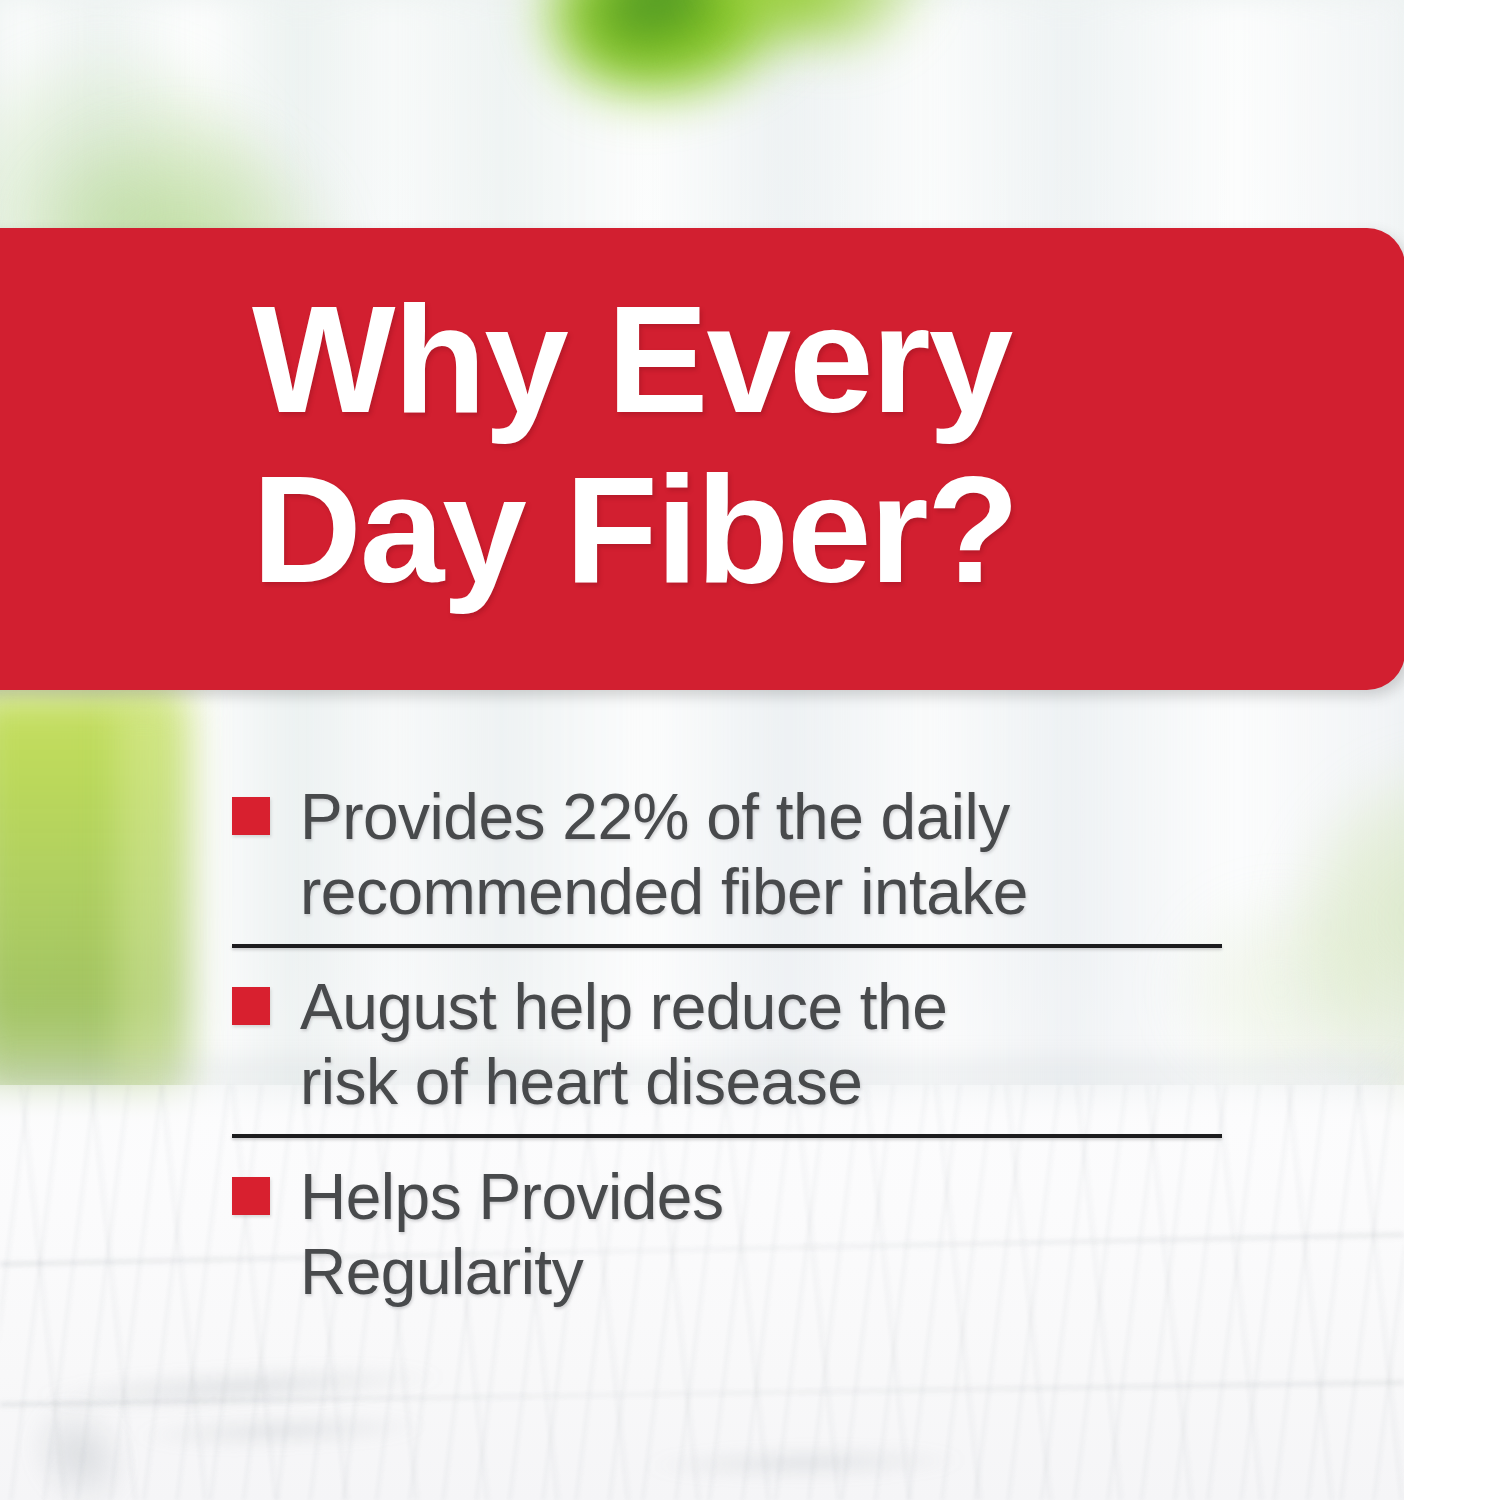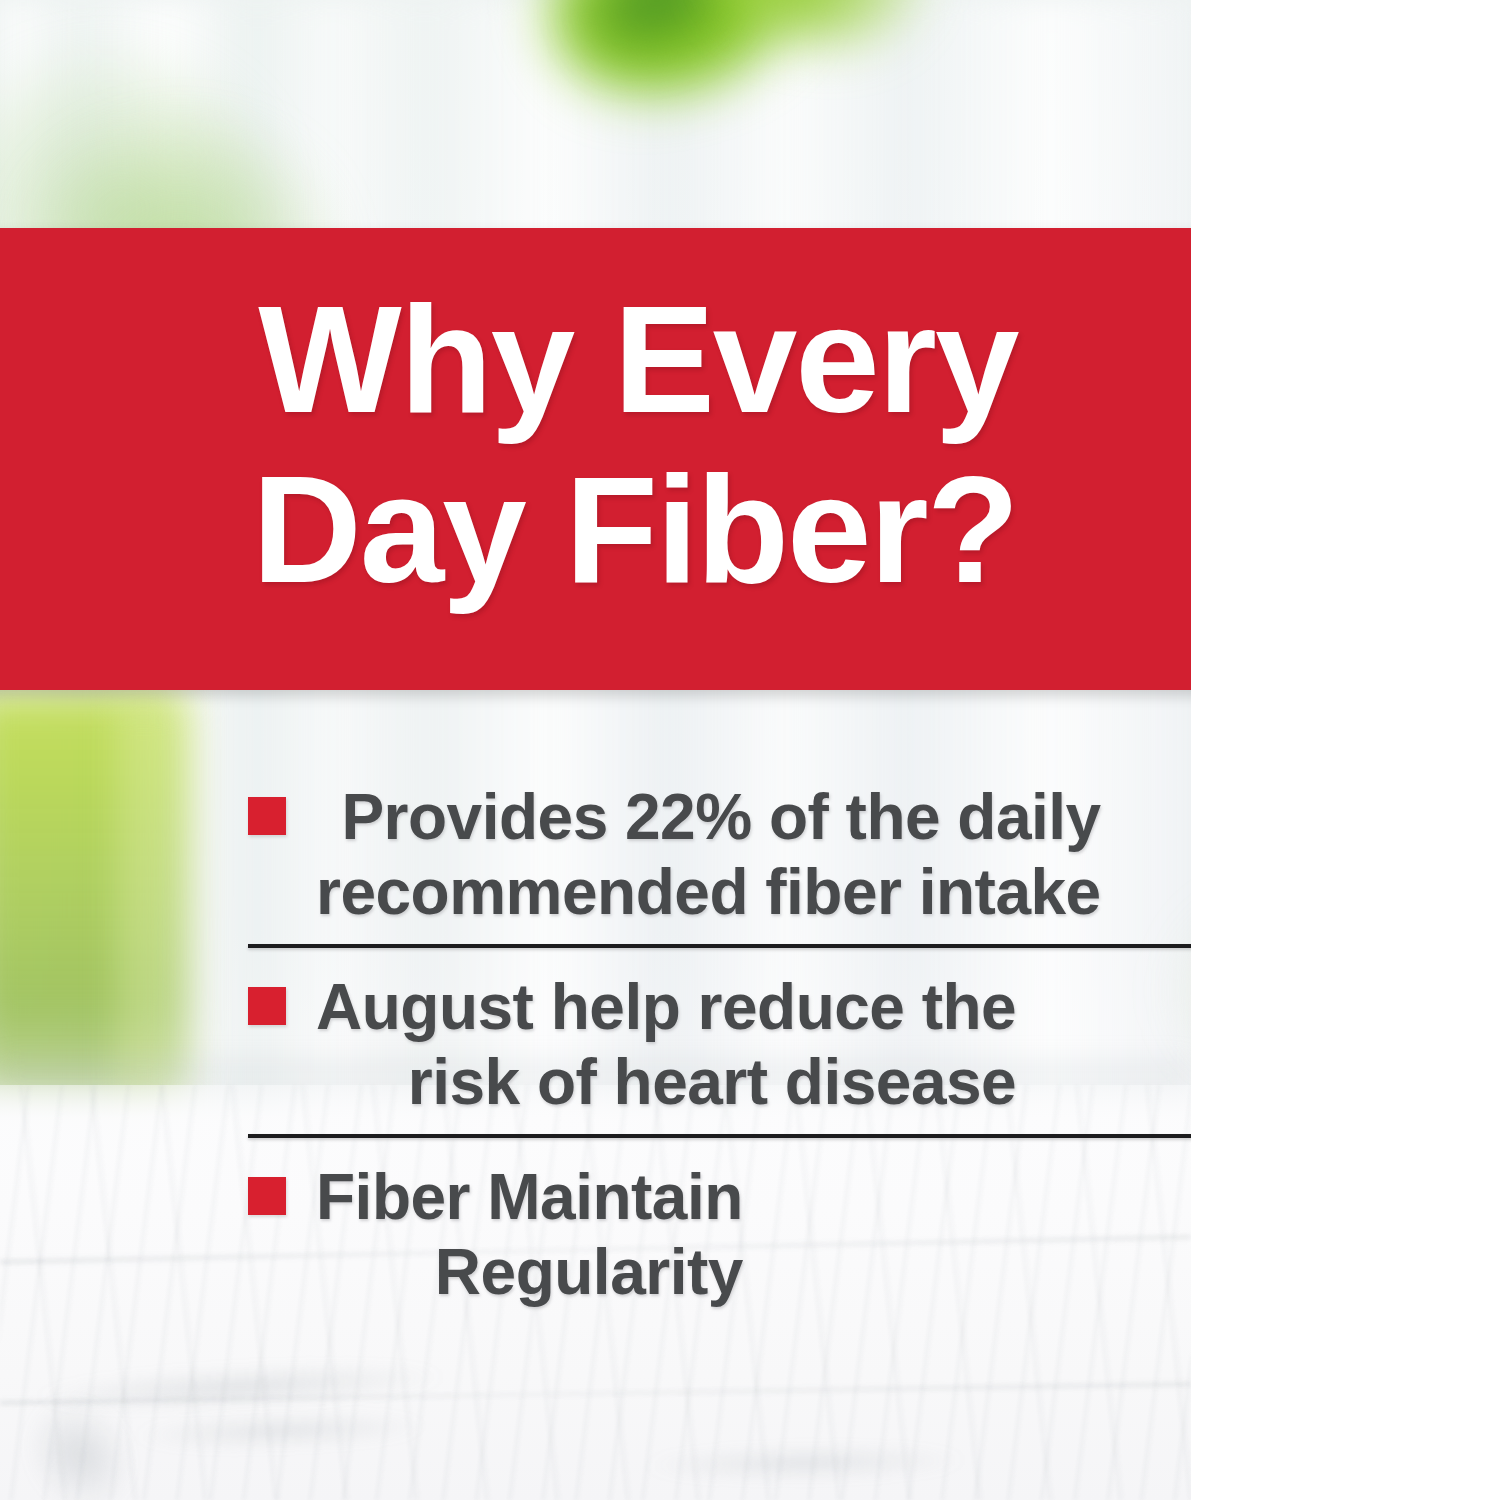--- a/index.html
+++ b/index.html
@@ -5,24 +5,23 @@
   * { margin:0; padding:0; box-sizing:border-box; }
 
   html, body {
     width:1500px; height:1500px;
     overflow:hidden;
     font-family:"Liberation Sans", sans-serif;
   }
 
   #poster {
     position:relative;
-    width:1191px; height:1500px;
+    width:1404px; height:1500px;
     background:#f2f4f3;
     overflow:hidden;
-    text-align:right;
   }
 
   
   .bg-layer { position:absolute; inset:0; }
 
   .bg-base {
     background:
       linear-gradient(180deg,
         #eef3f2 0%,
         #f0f4f4 18%,
@@ -186,23 +185,22 @@
     font-weight:bold;
     line-height:170px;
     letter-spacing:-2px;
     white-space:pre-line;
     text-shadow:2px 3px 4px rgba(110,12,20,0.28);
   }
 
   
   #benefits {
     position:absolute;
-    left:248px; top:780px;
+    left:232px; top:780px;
     width:1000px;
-    font-weight:bold;
   }
   .benefit {
     position:relative;
     display:flex;
     align-items:flex-start;
     gap:30px;
   }
   .bullet {
     flex:0 0 auto;
     width:38px; height:38px;
@@ -275,19 +273,19 @@
     <div class="benefit">
       <span class="bullet"></span>
       <span class="benefit-text">August help reduce the
 risk of heart disease</span>
     </div>
 
     <div class="divider"></div>
 
     <div class="benefit">
       <span class="bullet"></span>
-      <span class="benefit-text">Fiber Maintain
+      <span class="benefit-text">Helps Provides
 Regularity</span>
     </div>
 
   </div>
 
 </div>
 
 </body></html>

